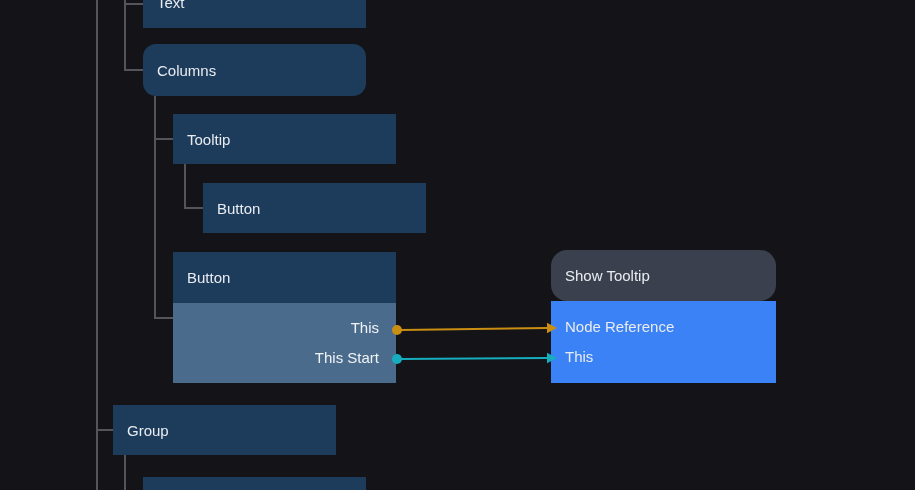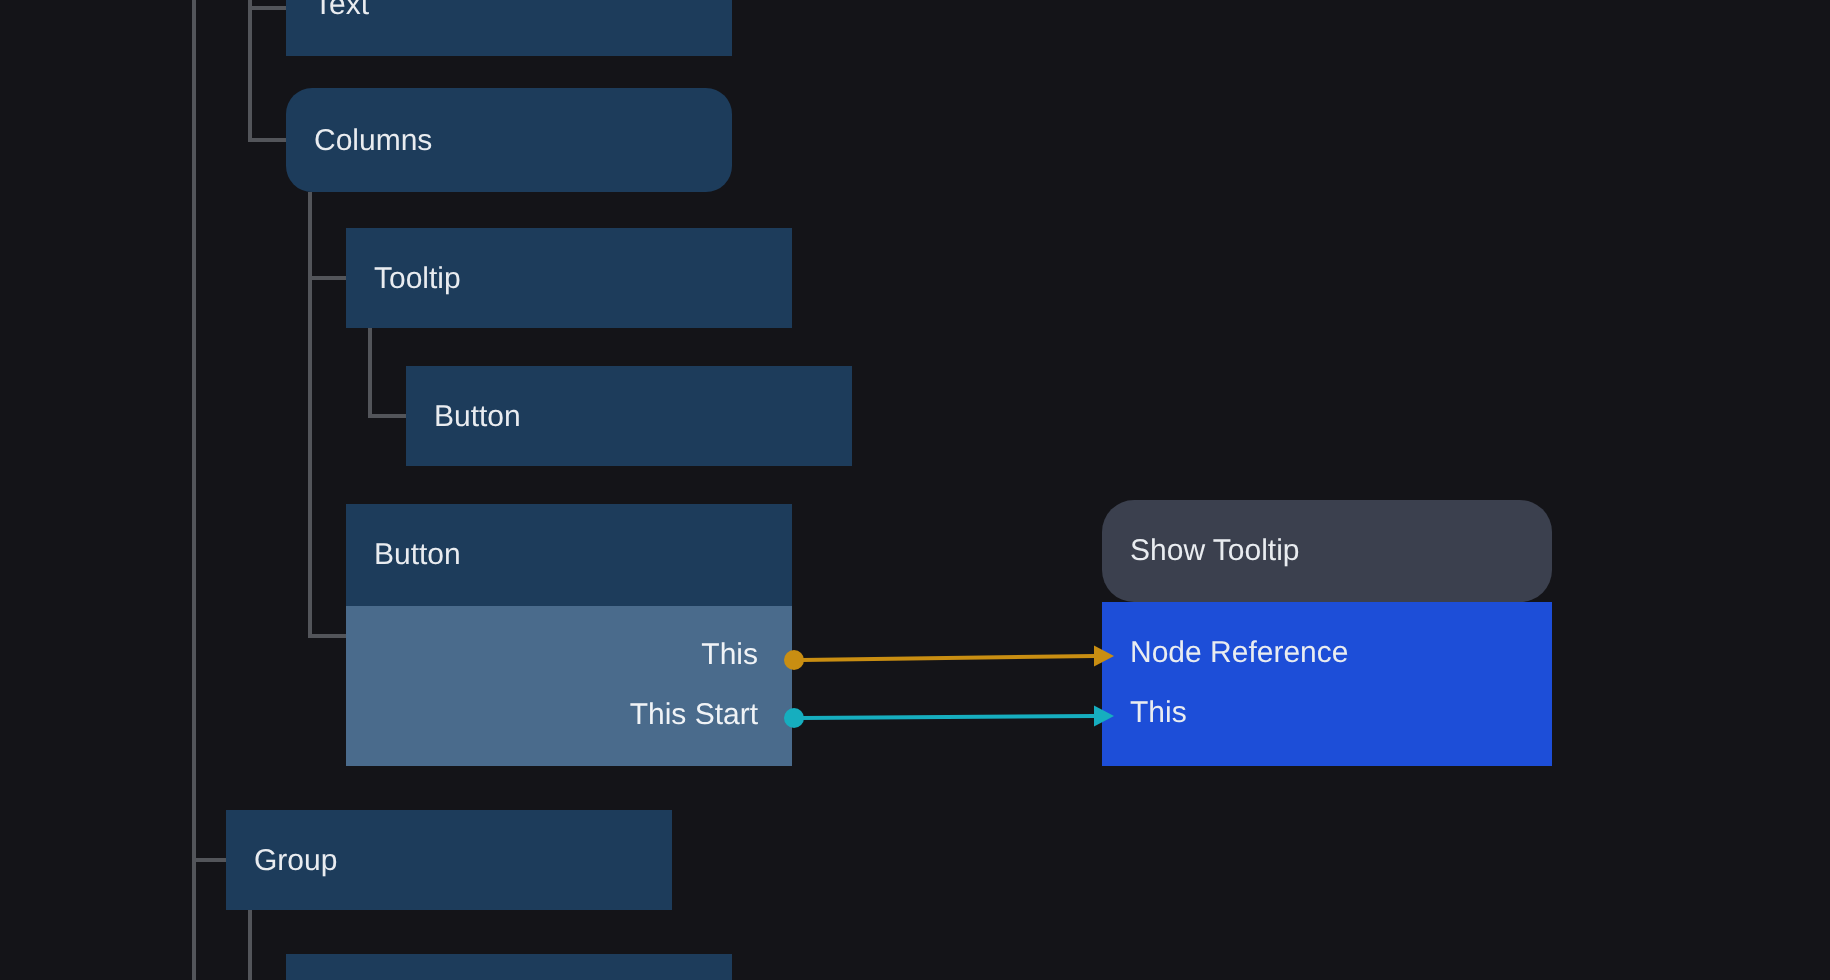--- a/index.html
+++ b/index.html
@@ -45,21 +45,21 @@
     display: flex;
     align-items: center;
     padding-left: 14px;
     color: #e9ecf0;
     font-size: 15px;
     border-radius: 16px;
   }
 
   .action-body {
     position: absolute;
-    background: #1d4ed8;
+    background: #3b82f6;
     display: flex;
     flex-direction: column;
     justify-content: center;
     gap: 8px;
     padding-left: 14px;
     color: #e9ecf0;
     font-size: 15px;
   }
   .action-row { line-height: 22px; }
 

